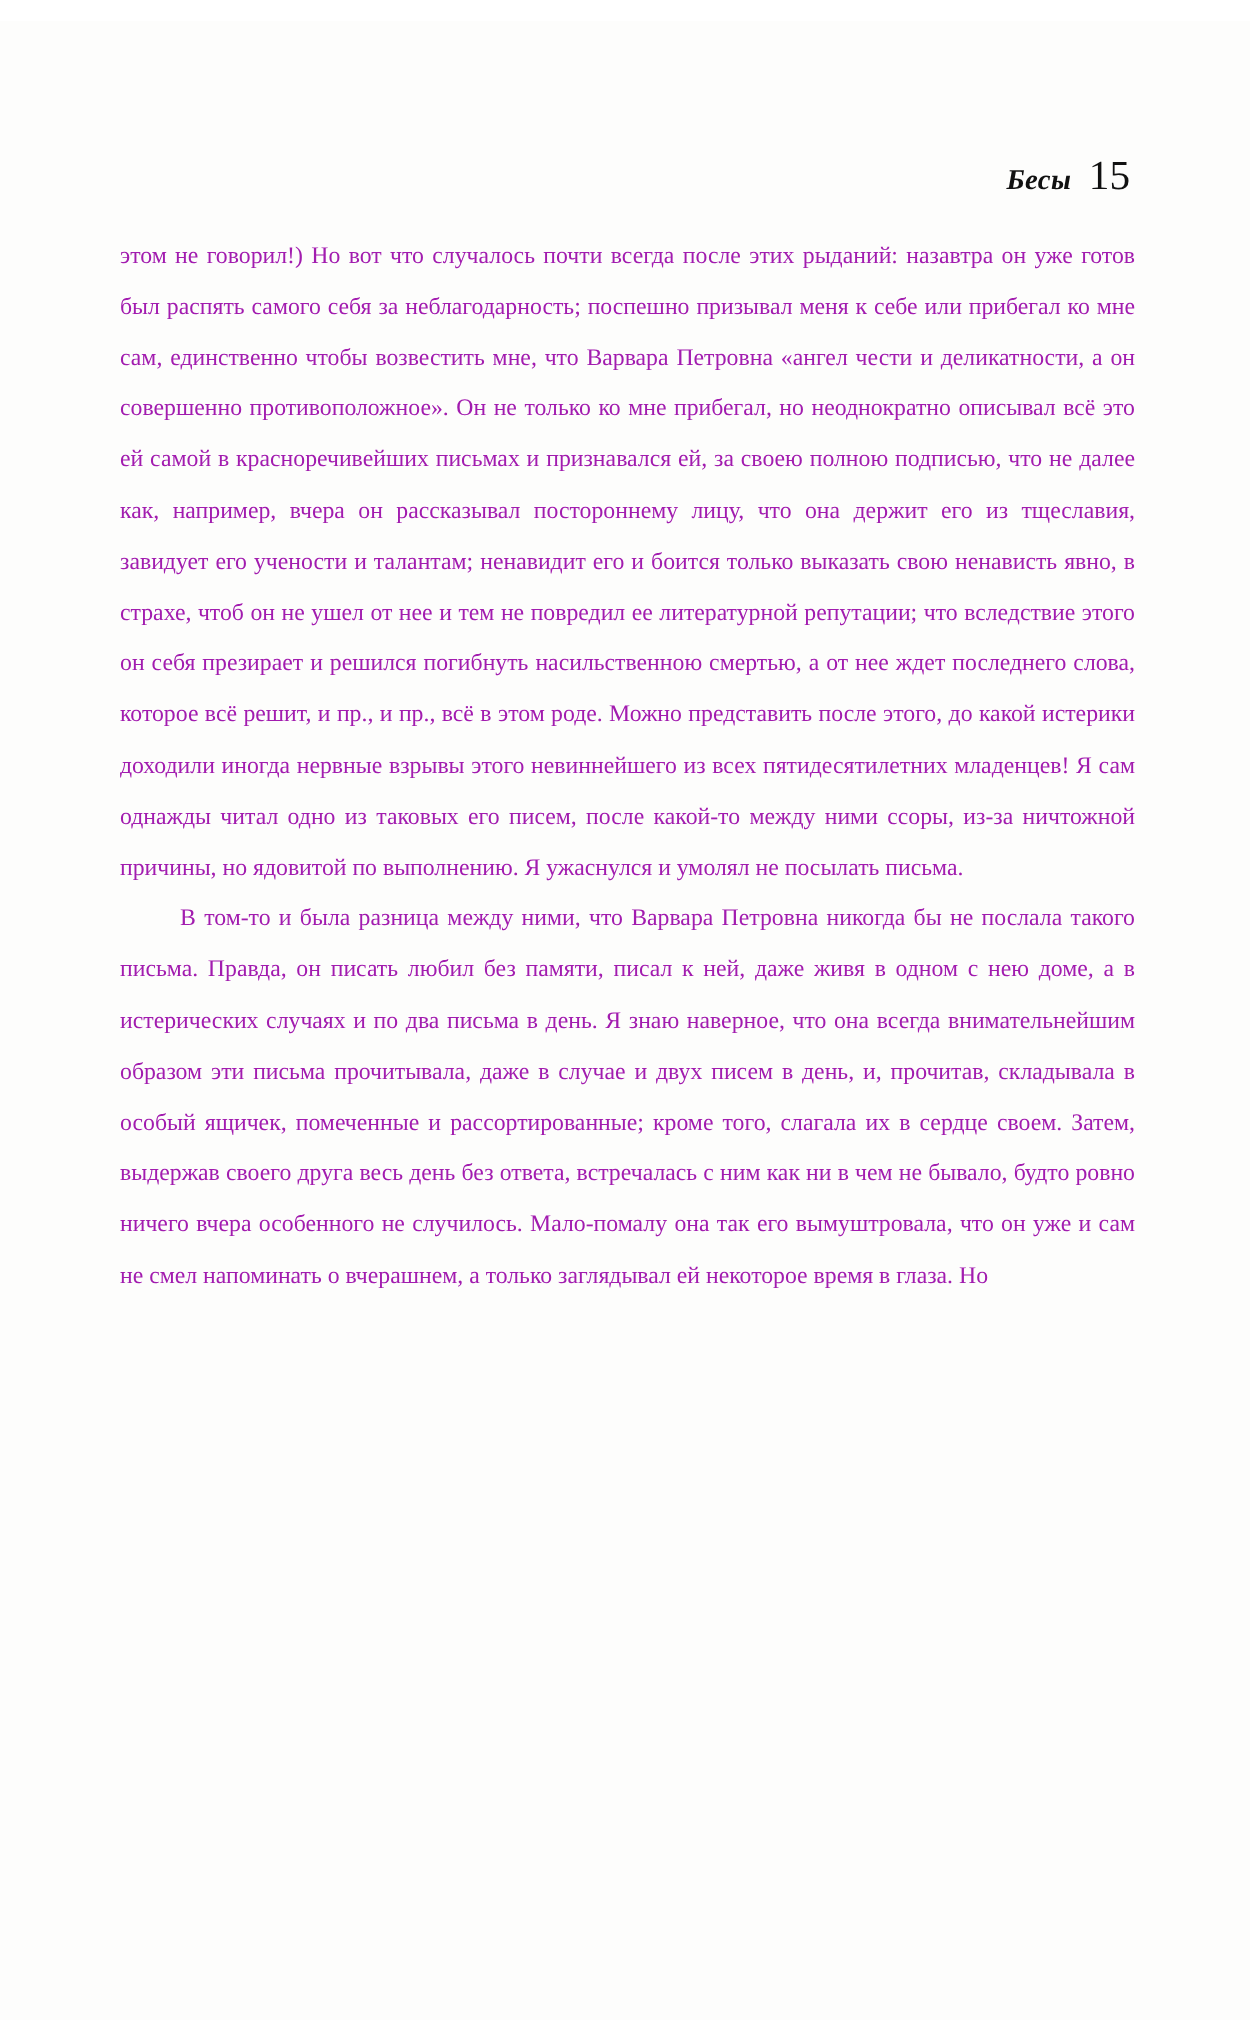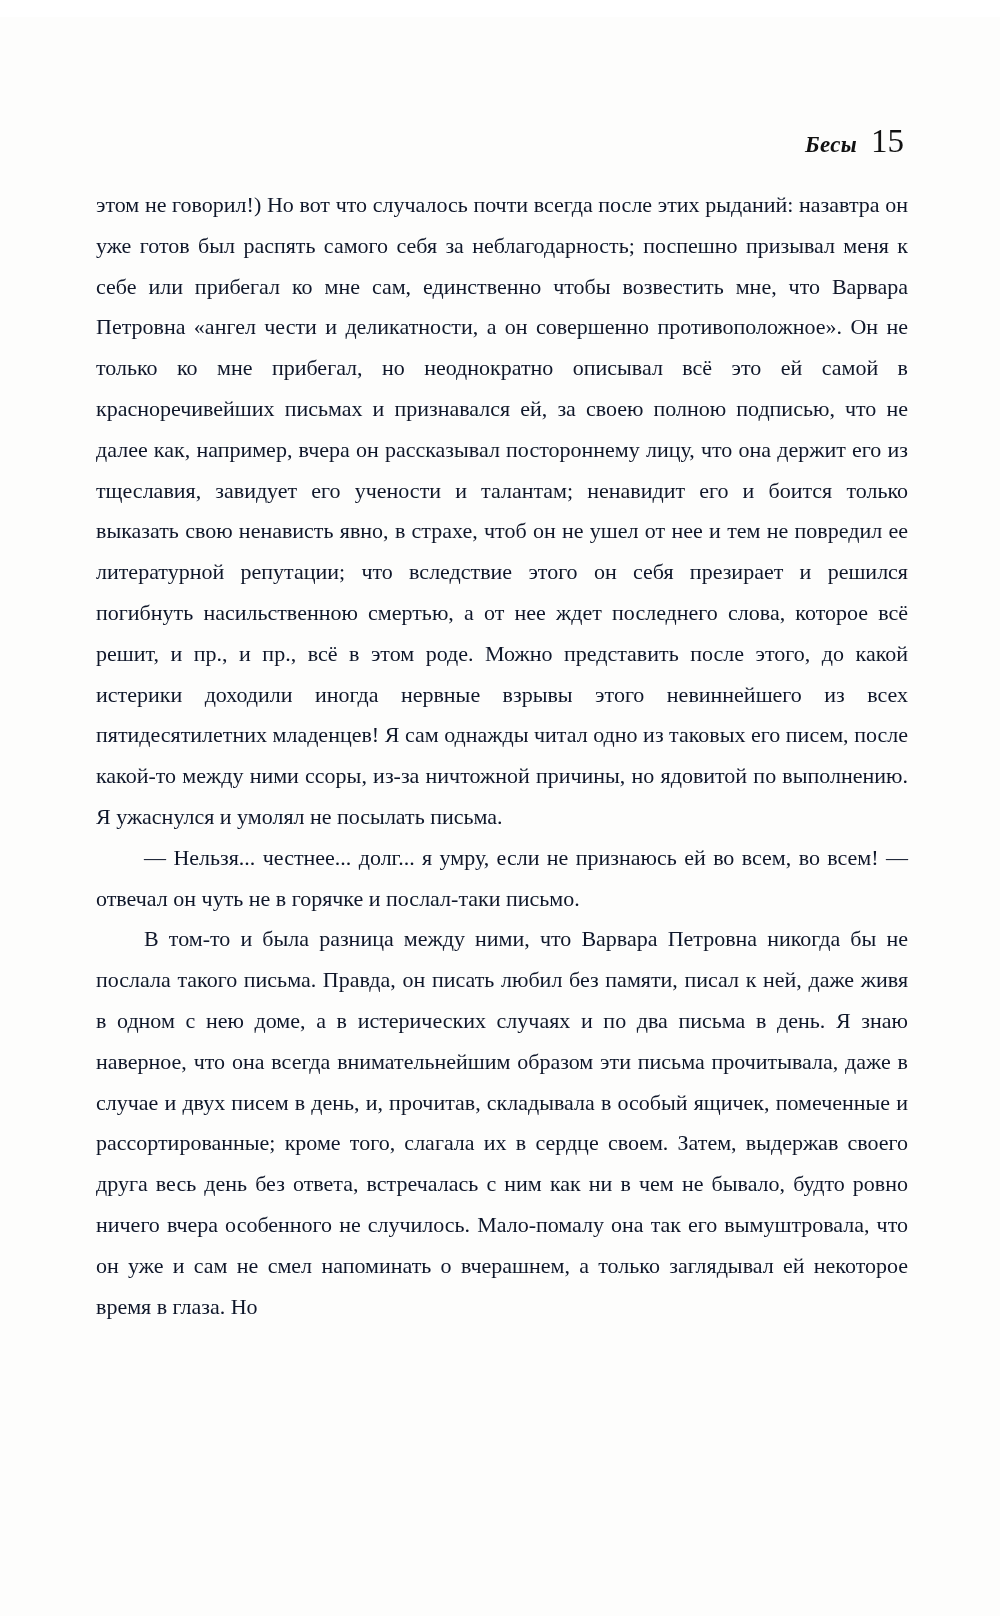--- a/index.html
+++ b/index.html
@@ -46,25 +46,25 @@
     color: #111;
     line-height: 1;
     text-align: center;
   }
   .body-text {
     position: absolute;
     left: 96px;
     top: 168px;
     width: 812px;
     font-family: "Liberation Serif", serif;
-    font-size: 22px;
+    font-size: 19px;
     line-height: 40.8px;
     text-align: justify;
     text-justify: inter-word;
-    color: #0f172a;
+    color: #a21caf;
     hyphens: manual;
   }
   .body-text p {
     margin: 0;
   }
   .body-text p.indent {
     text-indent: 48px;
   }
   .body-text p.cont {
     text-indent: 0;
@@ -75,17 +75,16 @@
 
 <div class="page">
 
   <div class="header">
     <span class="running-title">Бесы</span>
     <span class="folio">15</span>
   </div>
 
   <div class="body-text">
     <p class="cont">этом не говорил!) Но вот что случалось почти всегда после этих рыданий: назавтра он уже готов был распять самого себя за неблагодарность; поспешно призывал меня к себе или прибегал ко мне сам, единственно чтобы возвестить мне, что Варвара Петровна «ангел чести и деликатности, а он совершенно противоположное». Он не только ко мне прибегал, но неоднократно описывал всё это ей самой в красноречивейших письмах и признавался ей, за своею полною подписью, что не далее как, например, вчера он рассказывал постороннему лицу, что она держит его из тщеславия, завидует его учености и талантам; ненавидит его и боится только выказать свою ненависть явно, в страхе, чтоб он не ушел от нее и тем не повредил ее литературной репутации; что вследствие этого он себя презирает и решился погибнуть насильственною смертью, а от нее ждет последнего слова, которое всё решит, и пр., и пр., всё в этом роде. Можно представить после этого, до какой истерики доходили иногда нервные взрывы этого невиннейшего из всех пятидесятилетних младенцев! Я сам однажды читал одно из таковых его писем, после какой-то между ними ссоры, из-за ничтожной причины, но ядовитой по выполнению. Я ужаснулся и умолял не посылать письма.</p>
-    <p class="indent">— Нельзя... честнее... долг... я умру, если не признаюсь ей во всем, во всем! — отвечал он чуть не в горячке и послал-таки письмо.</p>
     <p class="indent">В том-то и была разница между ними, что Варвара Петровна никогда бы не послала такого письма. Правда, он писать любил без памяти, писал к ней, даже живя в одном с нею доме, а в истерических случаях и по два письма в день. Я знаю наверное, что она всегда внимательнейшим образом эти письма прочитывала, даже в случае и двух писем в день, и, прочитав, складывала в особый ящичек, помеченные и рассортированные; кроме того, слагала их в сердце своем. Затем, выдержав своего друга весь день без ответа, встречалась с ним как ни в чем не бывало, будто ровно ничего вчера особенного не случилось. Мало-помалу она так его вымуштровала, что он уже и сам не смел напоминать о вчерашнем, а только заглядывал ей некоторое время в глаза. Но</p>
   </div>
 
 </div>
 
 </body></html>

